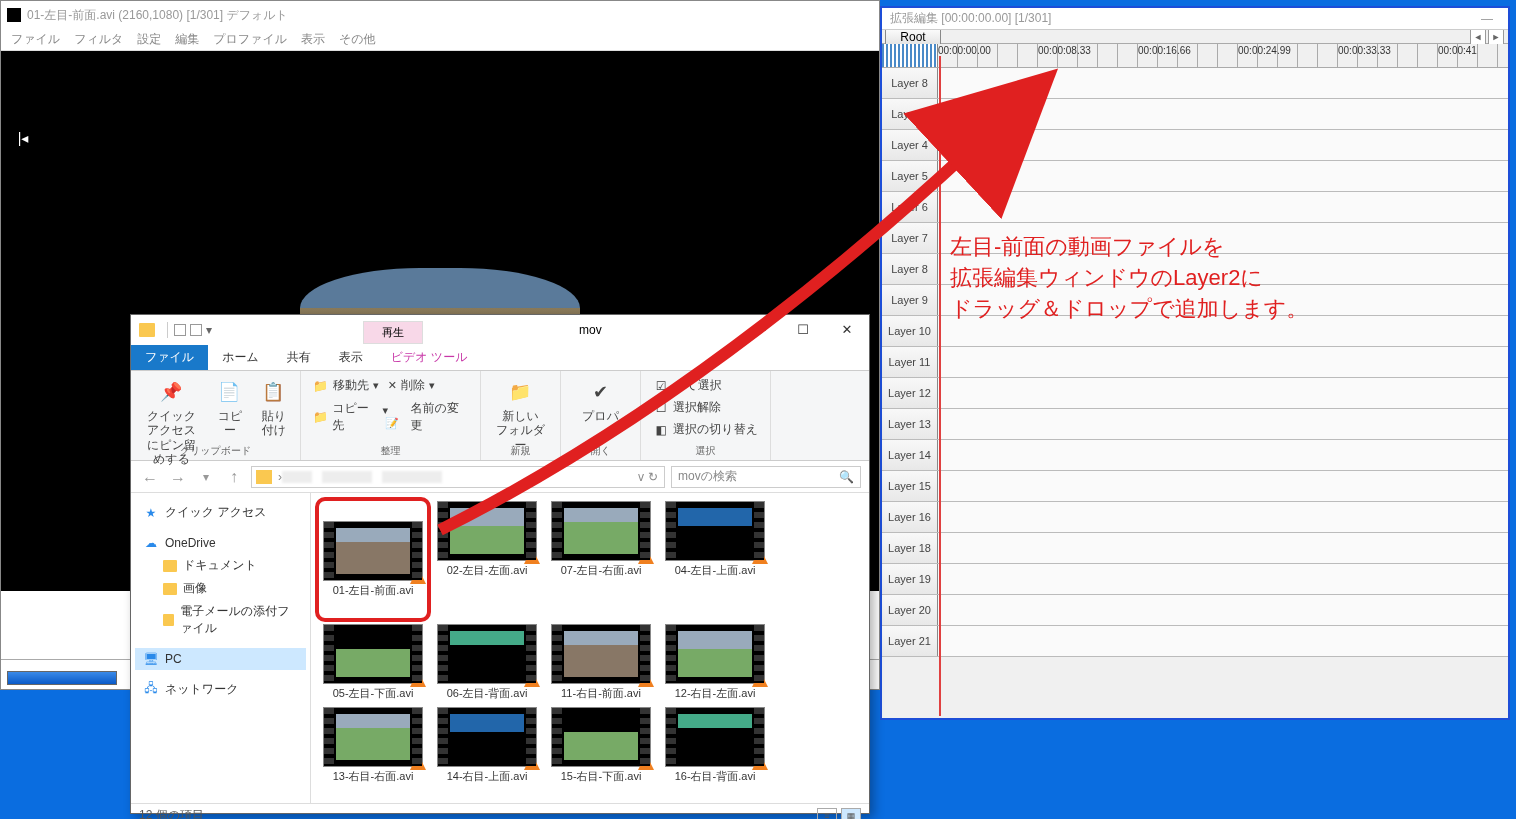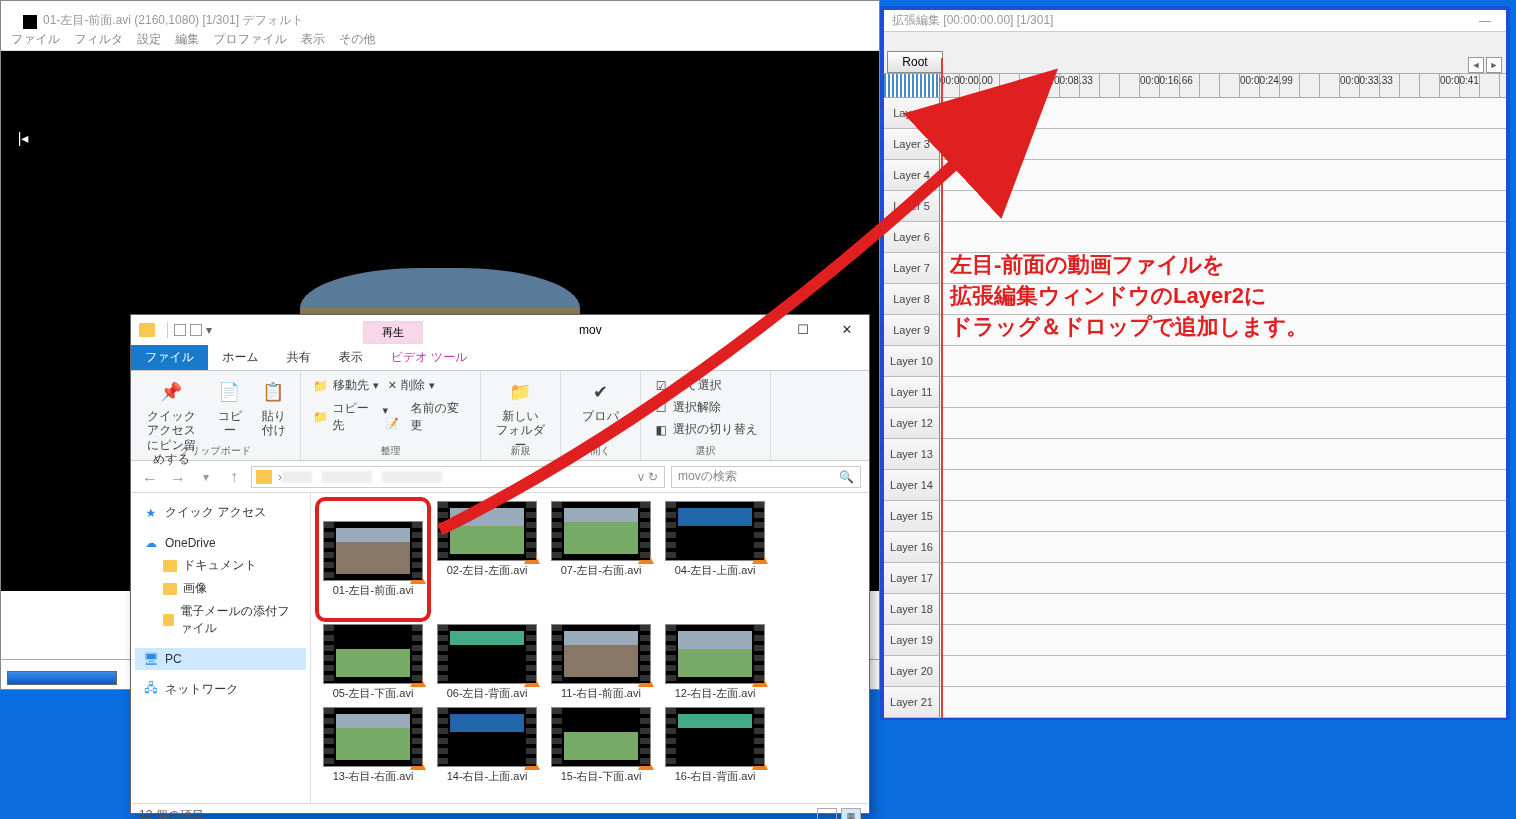--- a/index.html
+++ b/index.html
@@ -1,37 +1,37 @@
 <!DOCTYPE html>
 <html><head>
 <meta charset="utf-8">
 <style>
 *{box-sizing:border-box;margin:0;padding:0;font-family:"Yu Gothic UI","Meiryo",sans-serif;font-size:12px}
 body{width:1516px;height:819px;background:linear-gradient(180deg,#0a6de0 0%,#0a6de0 100%);position:relative;overflow:hidden}
 
 
 .aviutl{position:absolute;left:0;top:0;width:880px;height:690px;background:#fff;border:1px solid #888}
-.aviutl-title{height:28px;background:#fff;color:#999;display:flex;align-items:flex-end;padding-left:22px;font-size:12px}
+.aviutl-title{height:28px;background:#fff;color:#999;display:flex;align-items:center;padding-left:6px;font-size:12px}
 .aviutl-title-icon{width:14px;height:14px;background:#000;margin-right:6px}
 .aviutl-menu{height:22px;background:#fff;color:#888;display:flex;align-items:center;padding-left:10px;gap:14px;border-bottom:1px solid #ddd}
 .aviutl-menu span{cursor:default}
 .aviutl-canvas{position:relative;width:100%;height:540px;background:#000}
 .preview-img{position:absolute;left:50%;top:55%;transform:translate(-50%,-40%);width:280px;height:200px}
 .preview-img .sky{width:100%;height:40px;background:#5a7a9a;border-radius:120px 120px 0 0/40px 40px 0 0}
 .preview-img .house{width:100%;height:100px;background:linear-gradient(#8a7a5a,#6a5a3a);display:flex}
 .preview-img .char{position:absolute;right:30px;bottom:40px;width:70px;height:110px;background:radial-gradient(circle at 50% 20%,#f8d8c8 0 20%,transparent 21%),linear-gradient(#3a2a4a,#3a2a4a);border-radius:30px 30px 10px 10px}
 .nav-icon{position:absolute;left:8px;top:76px;width:28px;height:22px;background:#000;color:#fff;display:flex;align-items:center;justify-content:center;font-size:14px}
 .aviutl-bottom{position:absolute;left:0;bottom:0;width:100%;height:30px;background:#fff;border-top:1px solid #aaa}
 .scroller{position:absolute;left:6px;bottom:4px;width:110px;height:14px;background:linear-gradient(#3a8ae8,#0a5ac8);border:1px solid #666}
 
 
-.timeline{position:absolute;right:6px;top:6px;width:630px;height:714px;background:#f0f0f0;border:4px solid #1d4ed8}
+.timeline{position:absolute;right:6px;top:6px;width:630px;height:714px;background:#f0f0f0;border:2px solid #1d4ed8}
 .tl-title{height:22px;background:#fff;color:#999;display:flex;align-items:center;padding-left:8px;border-bottom:1px solid #ccc;position:relative}
 .tl-minbtn{position:absolute;right:4px;top:2px;width:34px;height:18px;display:flex;align-items:center;justify-content:center;color:#999}
-.tl-toolbar{height:42px;background:#f0f0f0;display:flex;align-items:flex-end;border-bottom:1px solid #aaa}
+.tl-toolbar{height:14px;background:#f0f0f0;display:flex;align-items:center;border-bottom:1px solid #aaa}
 .root-btn{width:56px;height:22px;margin-left:3px;background:linear-gradient(#fff,#e0e0e0);border:1px solid #888;display:flex;align-items:center;justify-content:center}
 .tl-nav{display:flex;margin-left:auto;gap:2px;margin-right:4px}
 .tl-nav div{width:16px;height:16px;border:1px solid #999;background:#fff;display:flex;align-items:center;justify-content:center;font-size:9px;color:#666}
 .tl-ruler{height:24px;background:#f0f0f0;display:flex;position:relative;border-bottom:1px solid #aaa}
 .ruler-head{width:56px;height:100%;background:repeating-linear-gradient(90deg,#4a8ac8 0 2px,#fff 2px 4px);border-right:1px solid #888}
 .ruler-ticks{flex:1;position:relative;background:repeating-linear-gradient(90deg,transparent 0 19px,#aaa 19px 20px);overflow:hidden}
 .tick-label{position:absolute;top:1px;font-size:10px;color:#333}
 .tl-body{display:flex;flex-direction:column}
 .layer-row{height:31px;display:flex;border-bottom:1px solid #bbb}
 .layer-label{width:56px;background:linear-gradient(#f8f8f8,#e8e8e8);border-right:1px solid #888;display:flex;align-items:center;justify-content:center;color:#444;font-size:11px}
@@ -82,21 +82,21 @@
 .thumb::before{left:0}.thumb::after{right:0}
 .thumb-inner{position:absolute;left:12px;right:12px;top:6px;bottom:6px}
 .cone{position:absolute;right:-4px;bottom:-4px;width:0;height:0;border-left:8px solid transparent;border-right:8px solid transparent;border-bottom:16px solid #f08020}
 .file-name{font-size:11px;color:#333;text-align:center;white-space:nowrap}
 .exp-status{height:24px;border-top:1px solid #ddd;display:flex;align-items:center;padding:0 8px;font-size:11px;color:#555;justify-content:space-between}
 .view-btns{display:flex;gap:4px}
 .view-btns div{width:20px;height:16px;border:1px solid #aaa;display:flex;align-items:center;justify-content:center;font-size:9px}
 
 
 .arrow-svg{position:absolute;left:0;top:0;width:1516px;height:819px;pointer-events:none;z-index:30}
-.annotation{position:absolute;left:950px;top:250px;color:#e02020;font-size:22px;font-weight:bold;line-height:1.4;z-index:31;pointer-events:none}
+.annotation{position:absolute;left:950px;top:232px;color:#e02020;font-size:22px;font-weight:normal;line-height:1.4;z-index:31;pointer-events:none}
 
 
 .scene-a{background:linear-gradient(#9ab 0 30%,#876 30% 100%)}
 .scene-b{background:linear-gradient(#9ab 0 40%,#7a6 40% 100%)}
 .scene-c{background:linear-gradient(#9ab 0 30%,#7a6 30% 100%)}
 .scene-d{background:linear-gradient(#26a 0 40%,#000 40%)}
 .scene-e{background:linear-gradient(#000 0 40%,#7a6 40%)}
 .scene-f{background:linear-gradient(#4a8 0 30%,#000 30%)}
 </style>
 </head>
@@ -205,24 +205,20 @@
       <div class="layer-row">
         <div class="layer-label">Layer 14</div>
         <div class="layer-track"></div>
       </div>
       <div class="layer-row">
         <div class="layer-label">Layer 15</div>
         <div class="layer-track"></div>
       </div>
       <div class="layer-row">
         <div class="layer-label">Layer 16</div>
-        <div class="layer-track"></div>
-      </div>
-      <div class="layer-row">
-        <div class="layer-label">Layer 17</div>
         <div class="layer-track"></div>
       </div>
       <div class="layer-row">
         <div class="layer-label">Layer 18</div>
         <div class="layer-track"></div>
       </div>
       <div class="layer-row">
         <div class="layer-label">Layer 19</div>
         <div class="layer-track"></div>
       </div>

